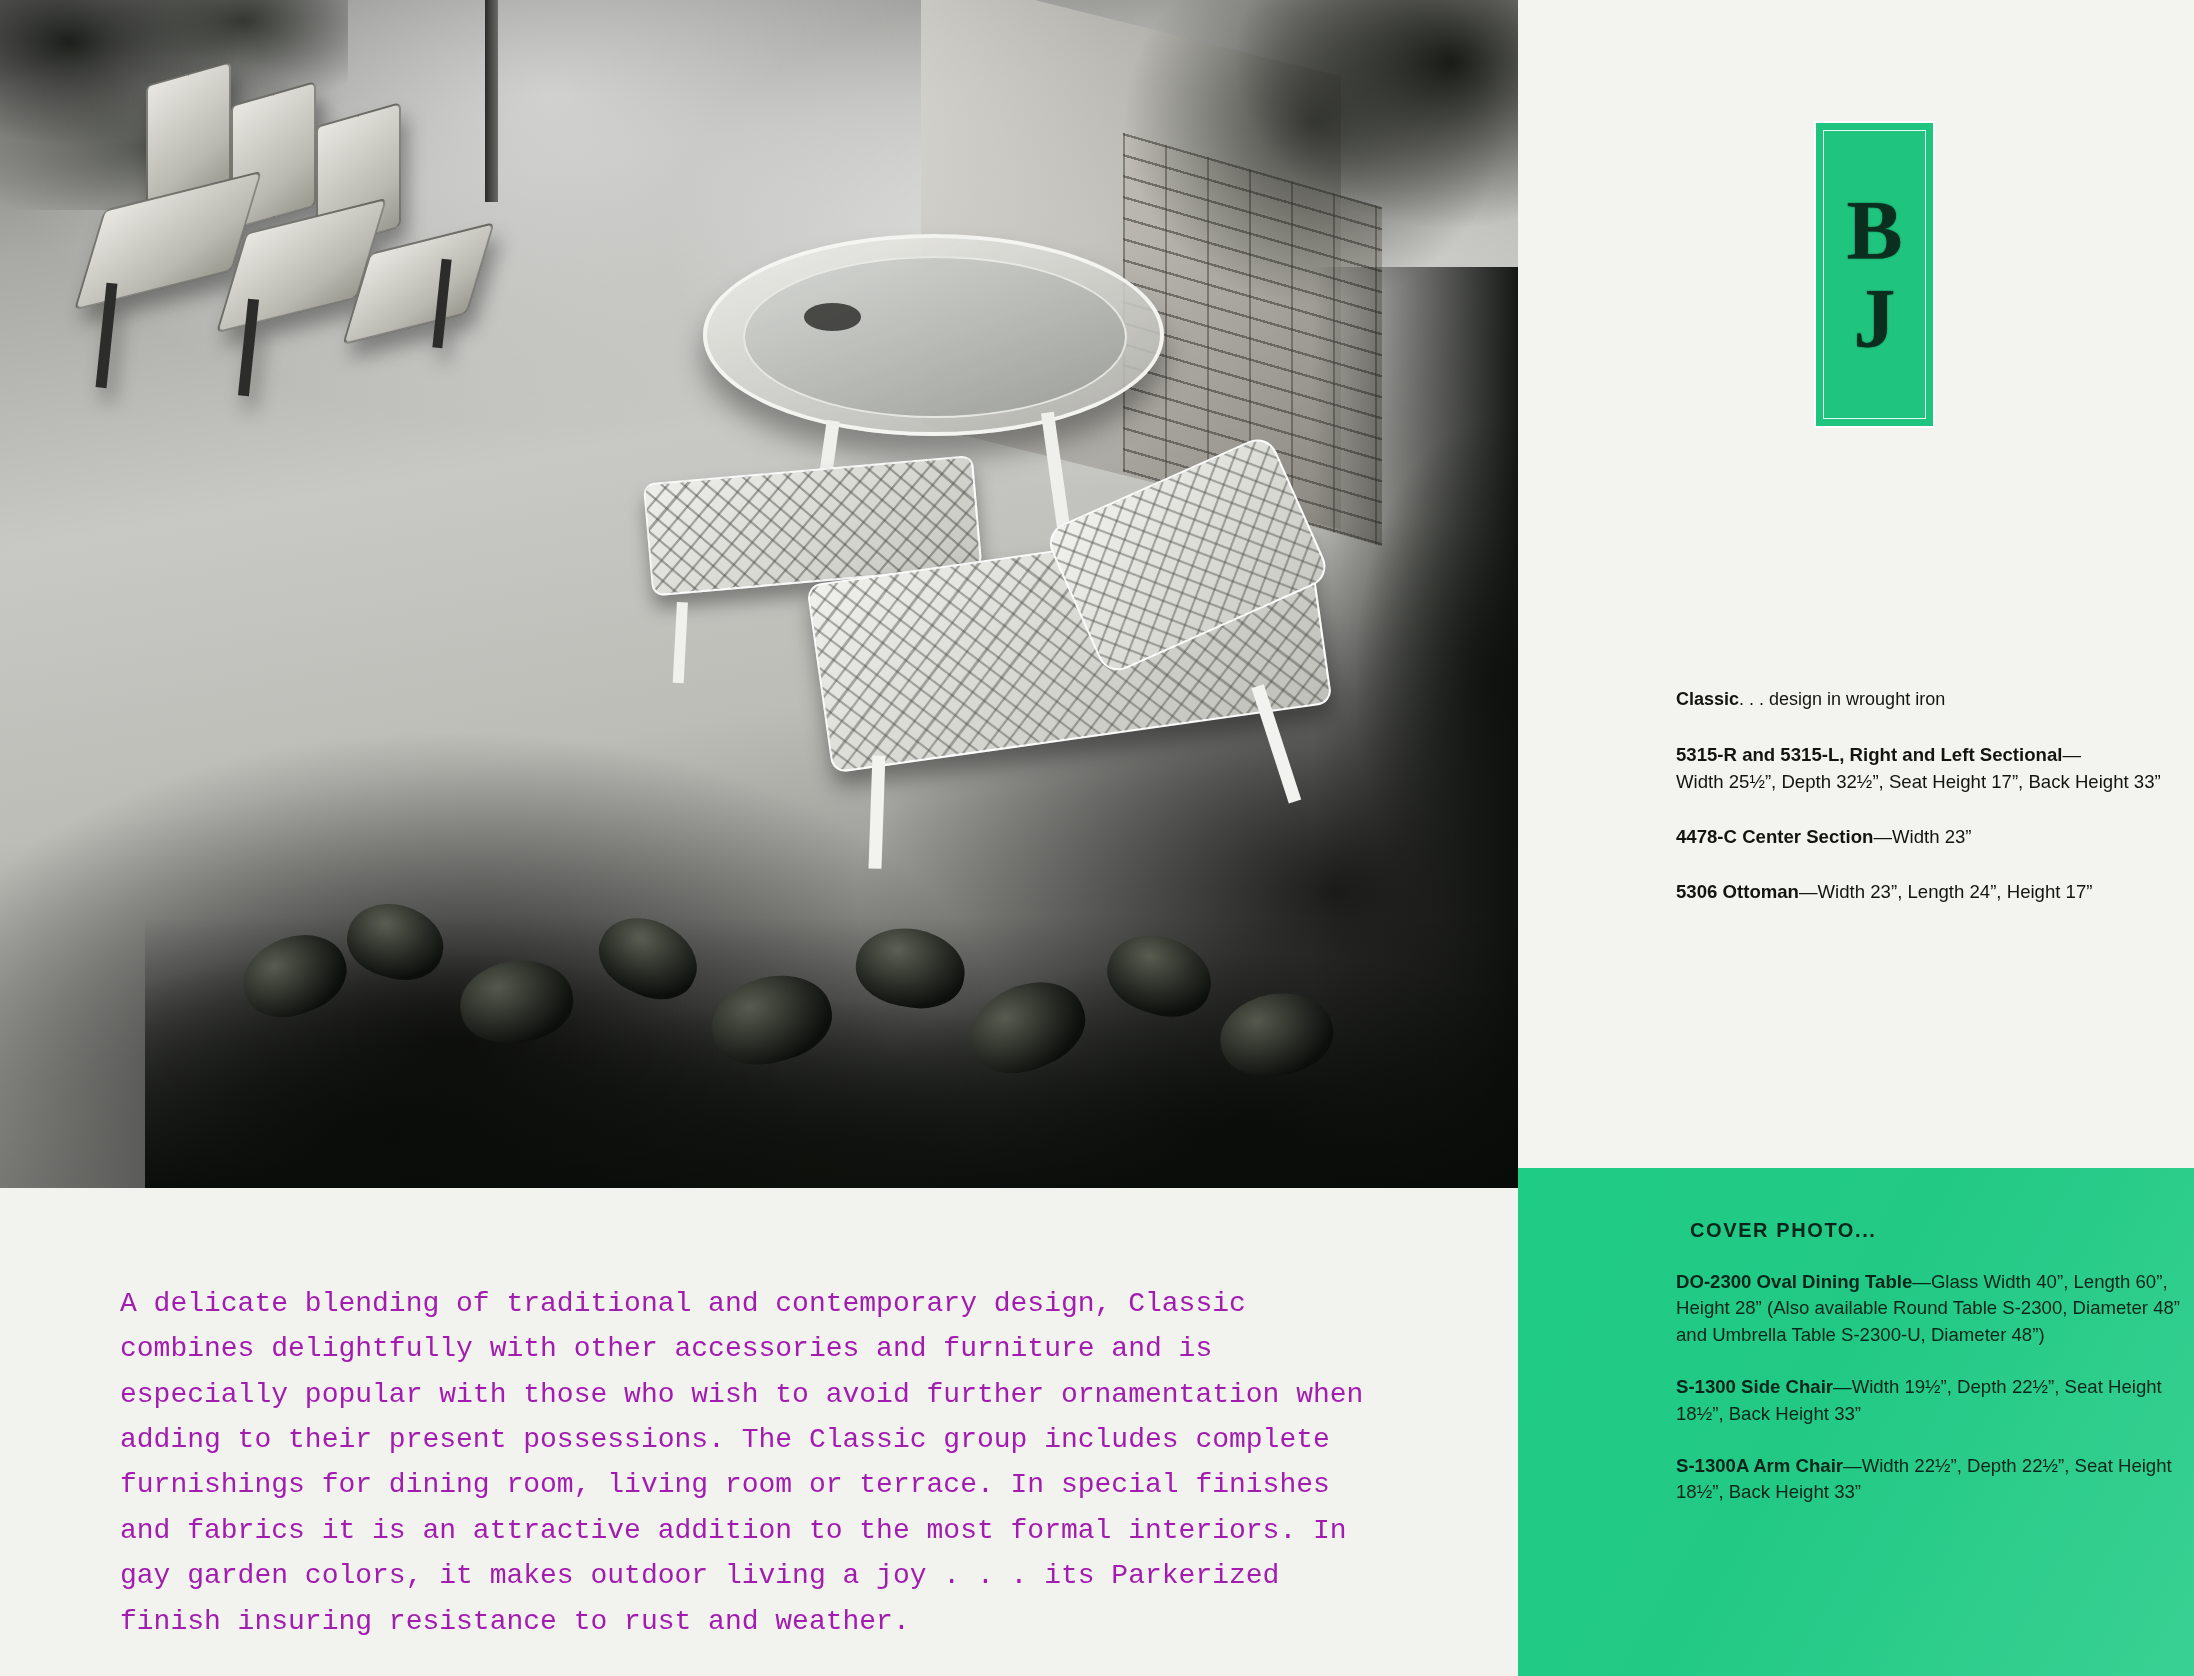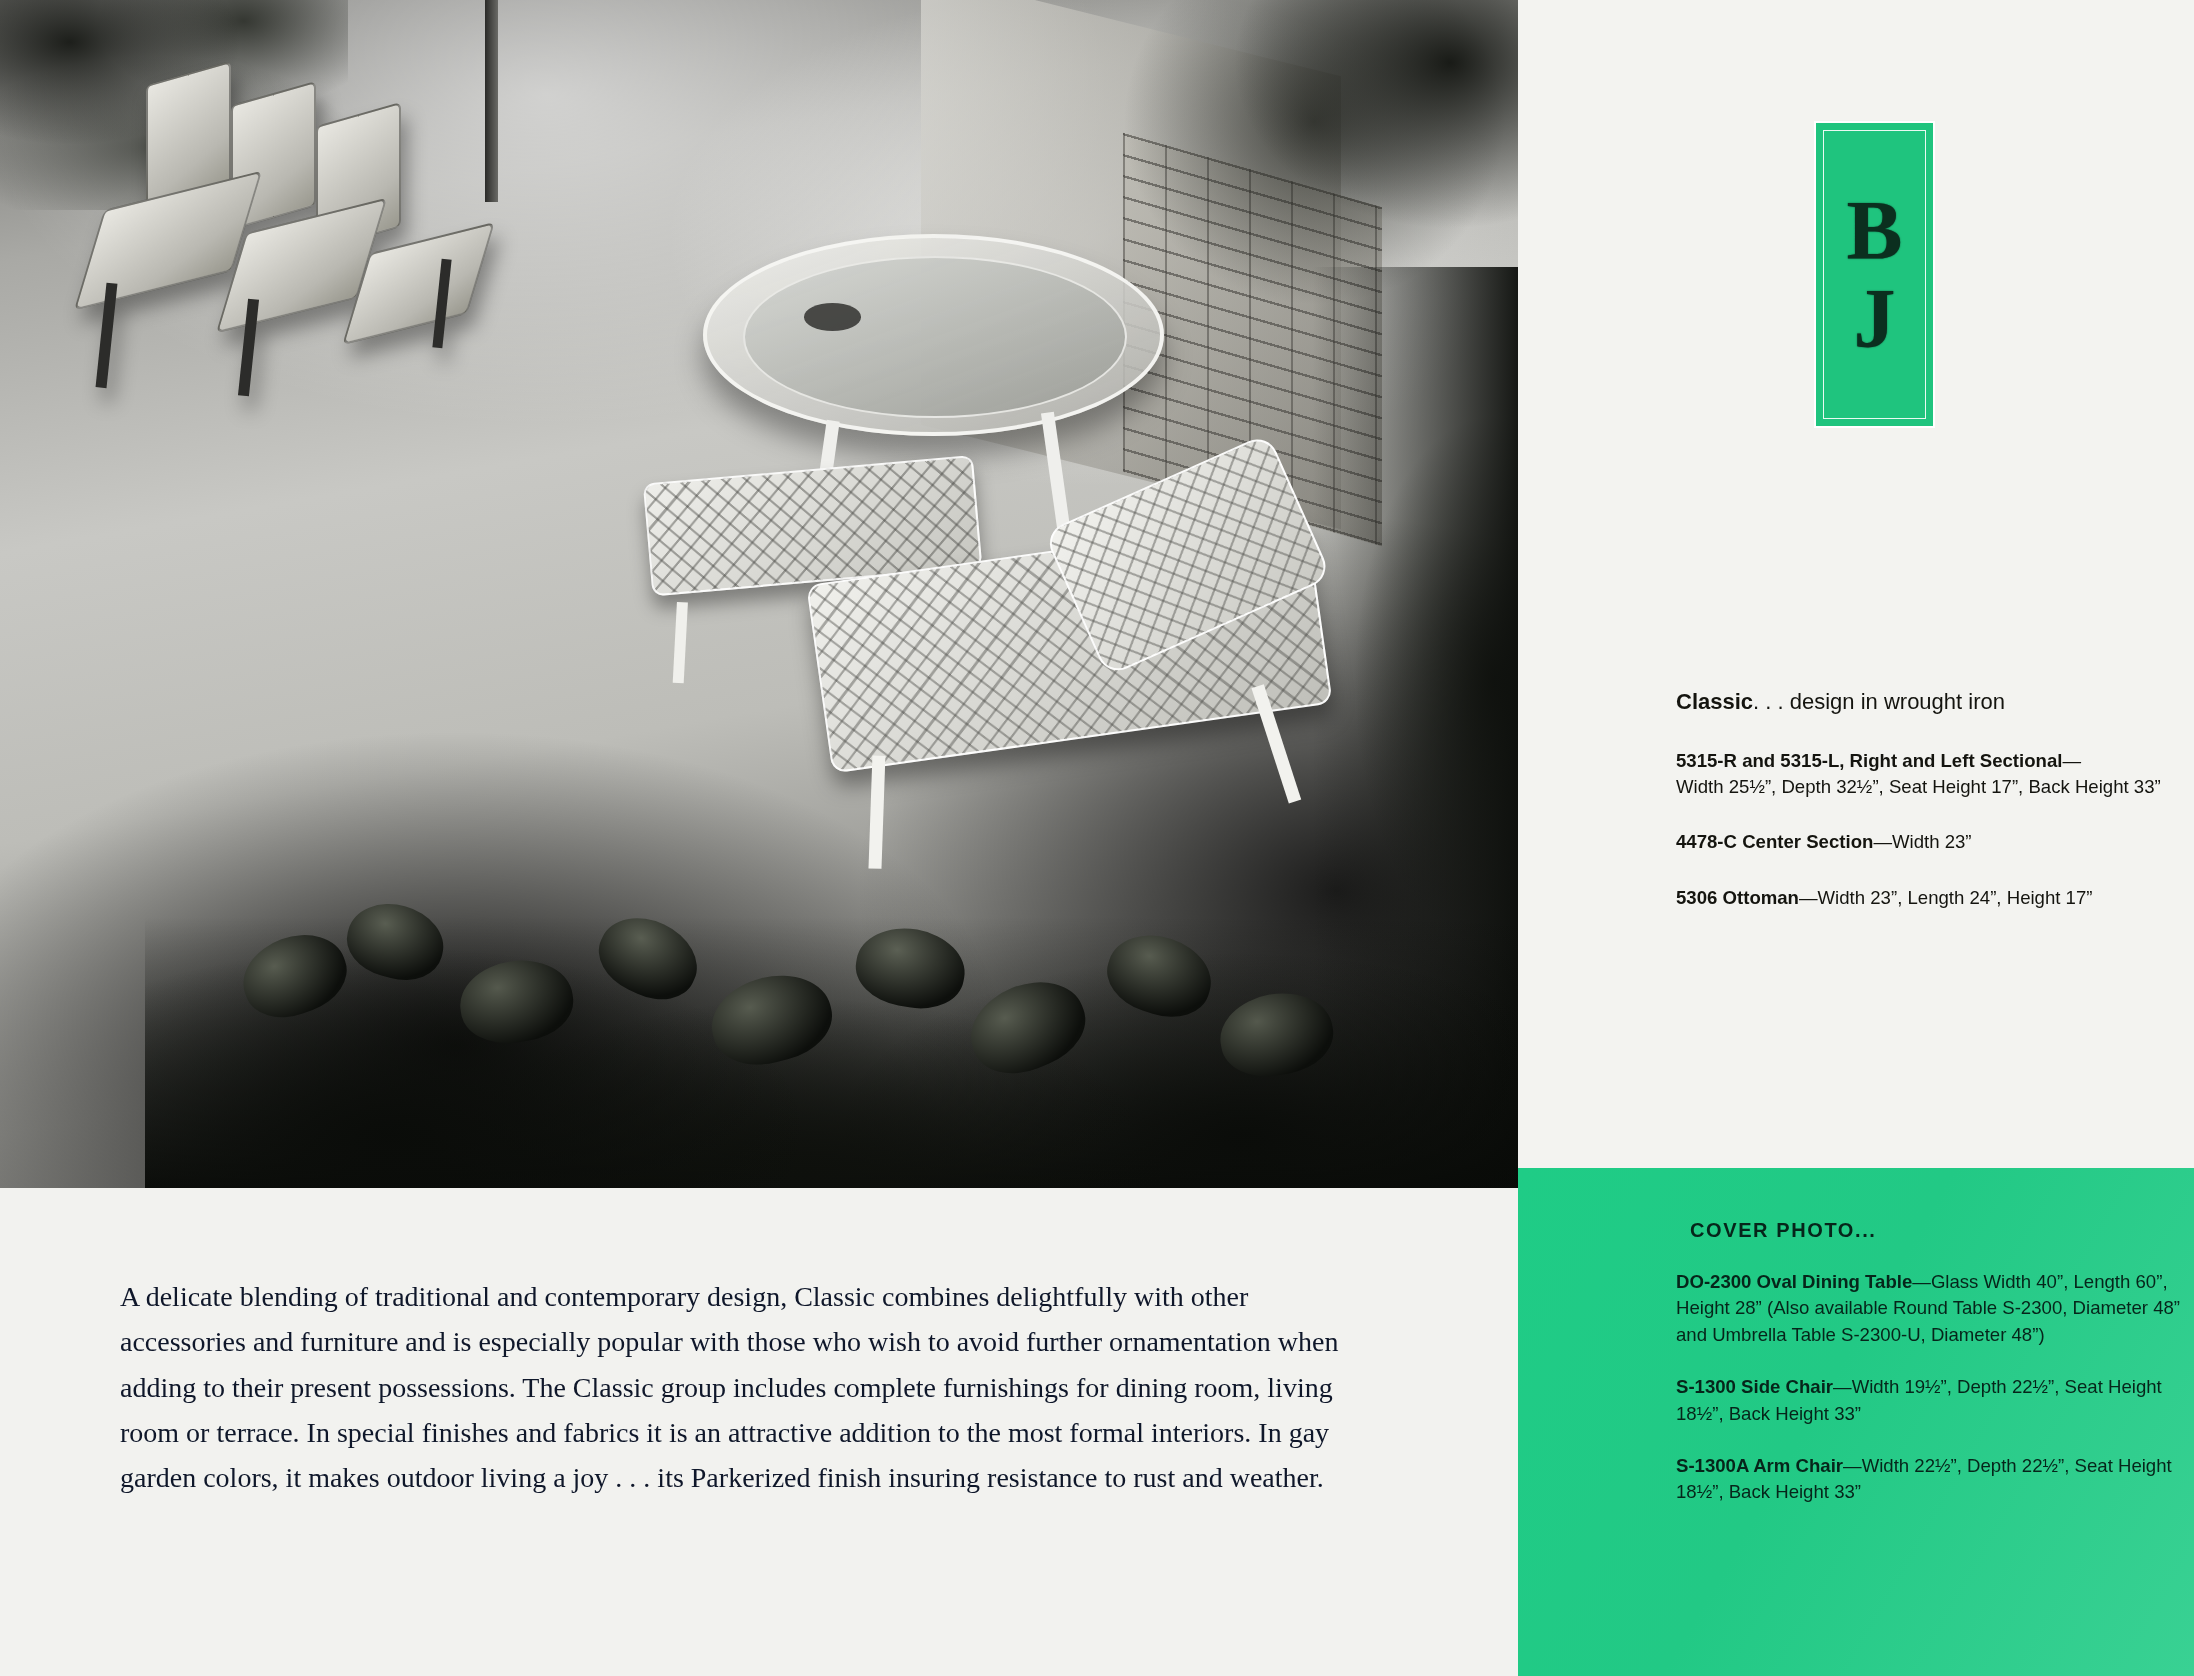--- a/index.html
+++ b/index.html
@@ -207,21 +207,21 @@
   }
   .logo-letters span { text-shadow: 0 0 1.6px rgba(0,0,0,0.6); }
 
   .specs {
     position: absolute;
     left: 158px; top: 687px;
     width: 501px;
     color: #14140f;
   }
   .spec-head {
-    font-size: 22px;
+    font-size: 18px;
     margin: 0 0 31px 0;
     line-height: 1.35;
   }
   .spec-head b { font-weight: bold; }
   .spec-block {
     font-size: 18.6px;
     line-height: 1.42;
     margin: 0 0 29px 0;
   }
   .spec-block:last-child { margin-bottom: 0; }
@@ -229,26 +229,26 @@
 
   
   .bottom-left {
     position: absolute;
     left: 0; top: 1188px;
     width: 1518px; height: 488px;
     background: #f2f2ef;
   }
   .body-copy {
     position: absolute;
-    left: 120px; top: 58px;
+    left: 120px; top: 65px;
     width: 1245px;
-    font-family: Liberation Serif, serif;
+    font-family: Liberation Mono, monospace;
     font-size: 28px;
     line-height: 1.62;
-    color: #0f172a;
+    color: #a21caf;
   }
 
   
   .bottom-right {
     position: absolute;
     left: 1518px; top: 1168px;
     width: 676px; height: 508px;
     background: linear-gradient(120deg, #1fcc86 0%, #22c985 45%, #39d193 100%);
     color: #06251a;
   }

